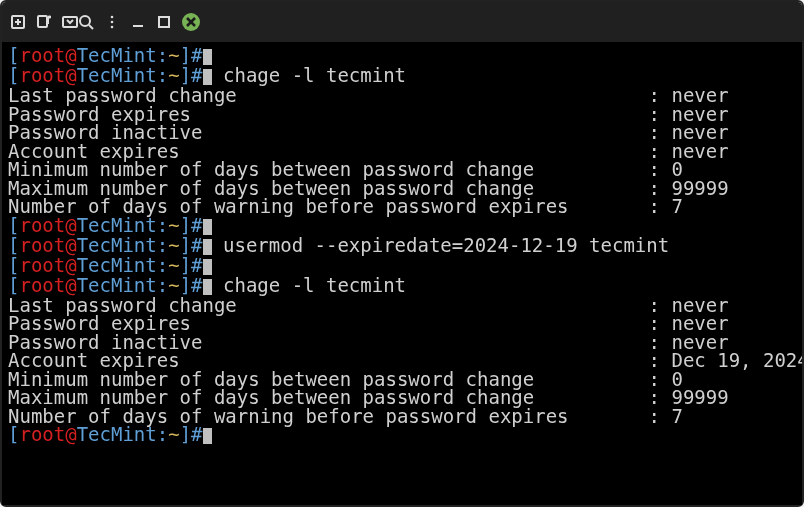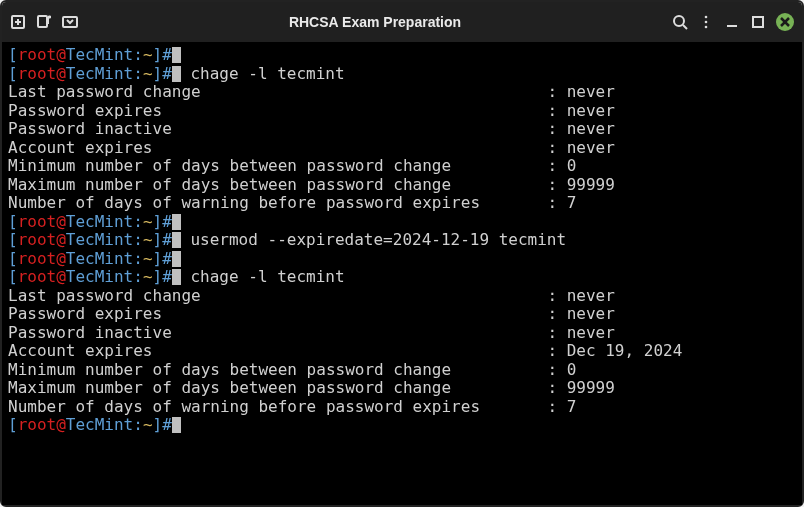--- a/index.html
+++ b/index.html
@@ -79,21 +79,21 @@
       width: 10px;
       height: 10px;
       stroke: #1a1a1a;
       stroke-width: 2.5;
     }
     .terminal-body {
       flex: 1;
       background: #000000;
       padding: 4px 6px;
       font-family: "DejaVu Sans Mono", "Liberation Mono", monospace;
-      font-size: 16px;
+      font-size: 19px;
       line-height: 18.5px;
       color: #d0d0d0;
       overflow: hidden;
       white-space: pre;
     }
     .line {
       display: block;
       white-space: pre;
     }
     .user { color: #d62020; }
@@ -131,21 +131,20 @@
             <path d="M12 3 h3 M13.5 1.5 v3"></path>
           </svg>
       </span>
       <span class="icon">
         <svg viewBox="0 0 16 16">
             <rect x="1" y="3" width="14" height="10" rx="1"></rect>
             <polyline points="5,6 8,9 11,6"></polyline>
           </svg>
       </span>
     </div>
-    <div class="titlebar-center">RHCSA Exam Preparation</div>
     <div class="titlebar-right">
       <span class="icon">
         <svg viewBox="0 0 16 16">
             <circle cx="7" cy="7" r="5"></circle>
             <line x1="11" y1="11" x2="15" y2="15"></line>
           </svg>
       </span>
       <span class="icon">
         <svg viewBox="0 0 16 16">
             <circle cx="8" cy="3" r="1.3" fill="#ddd" stroke="none"></circle>

